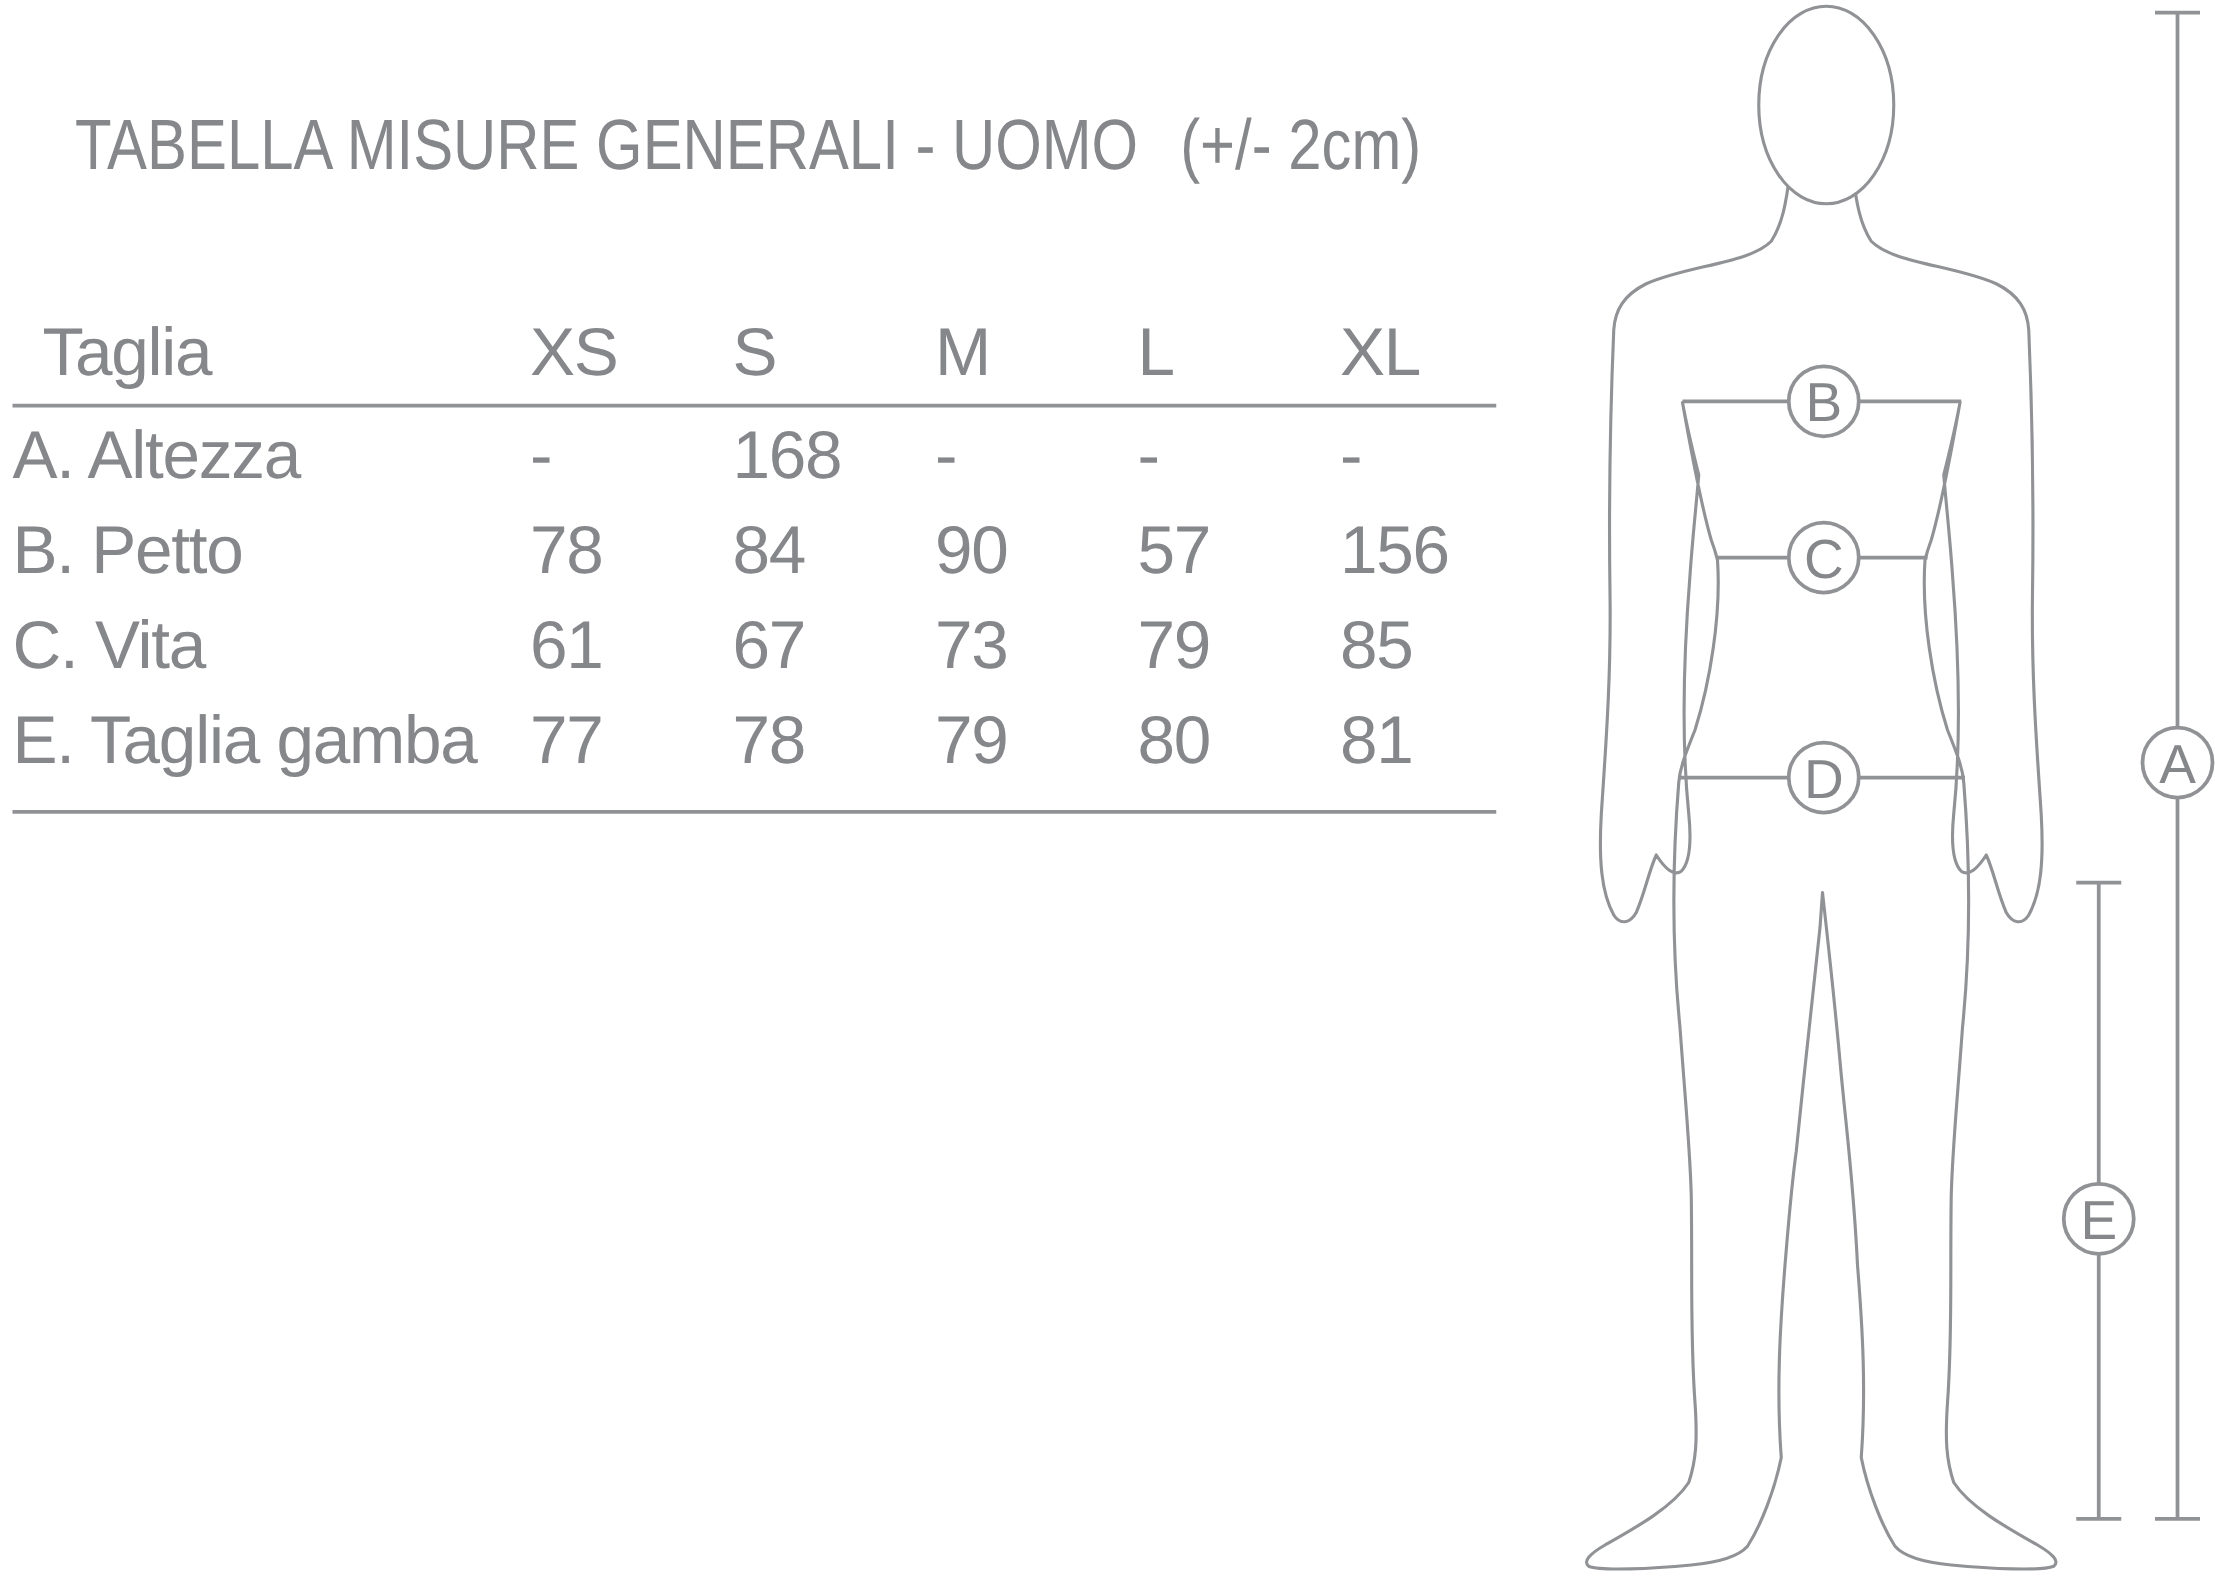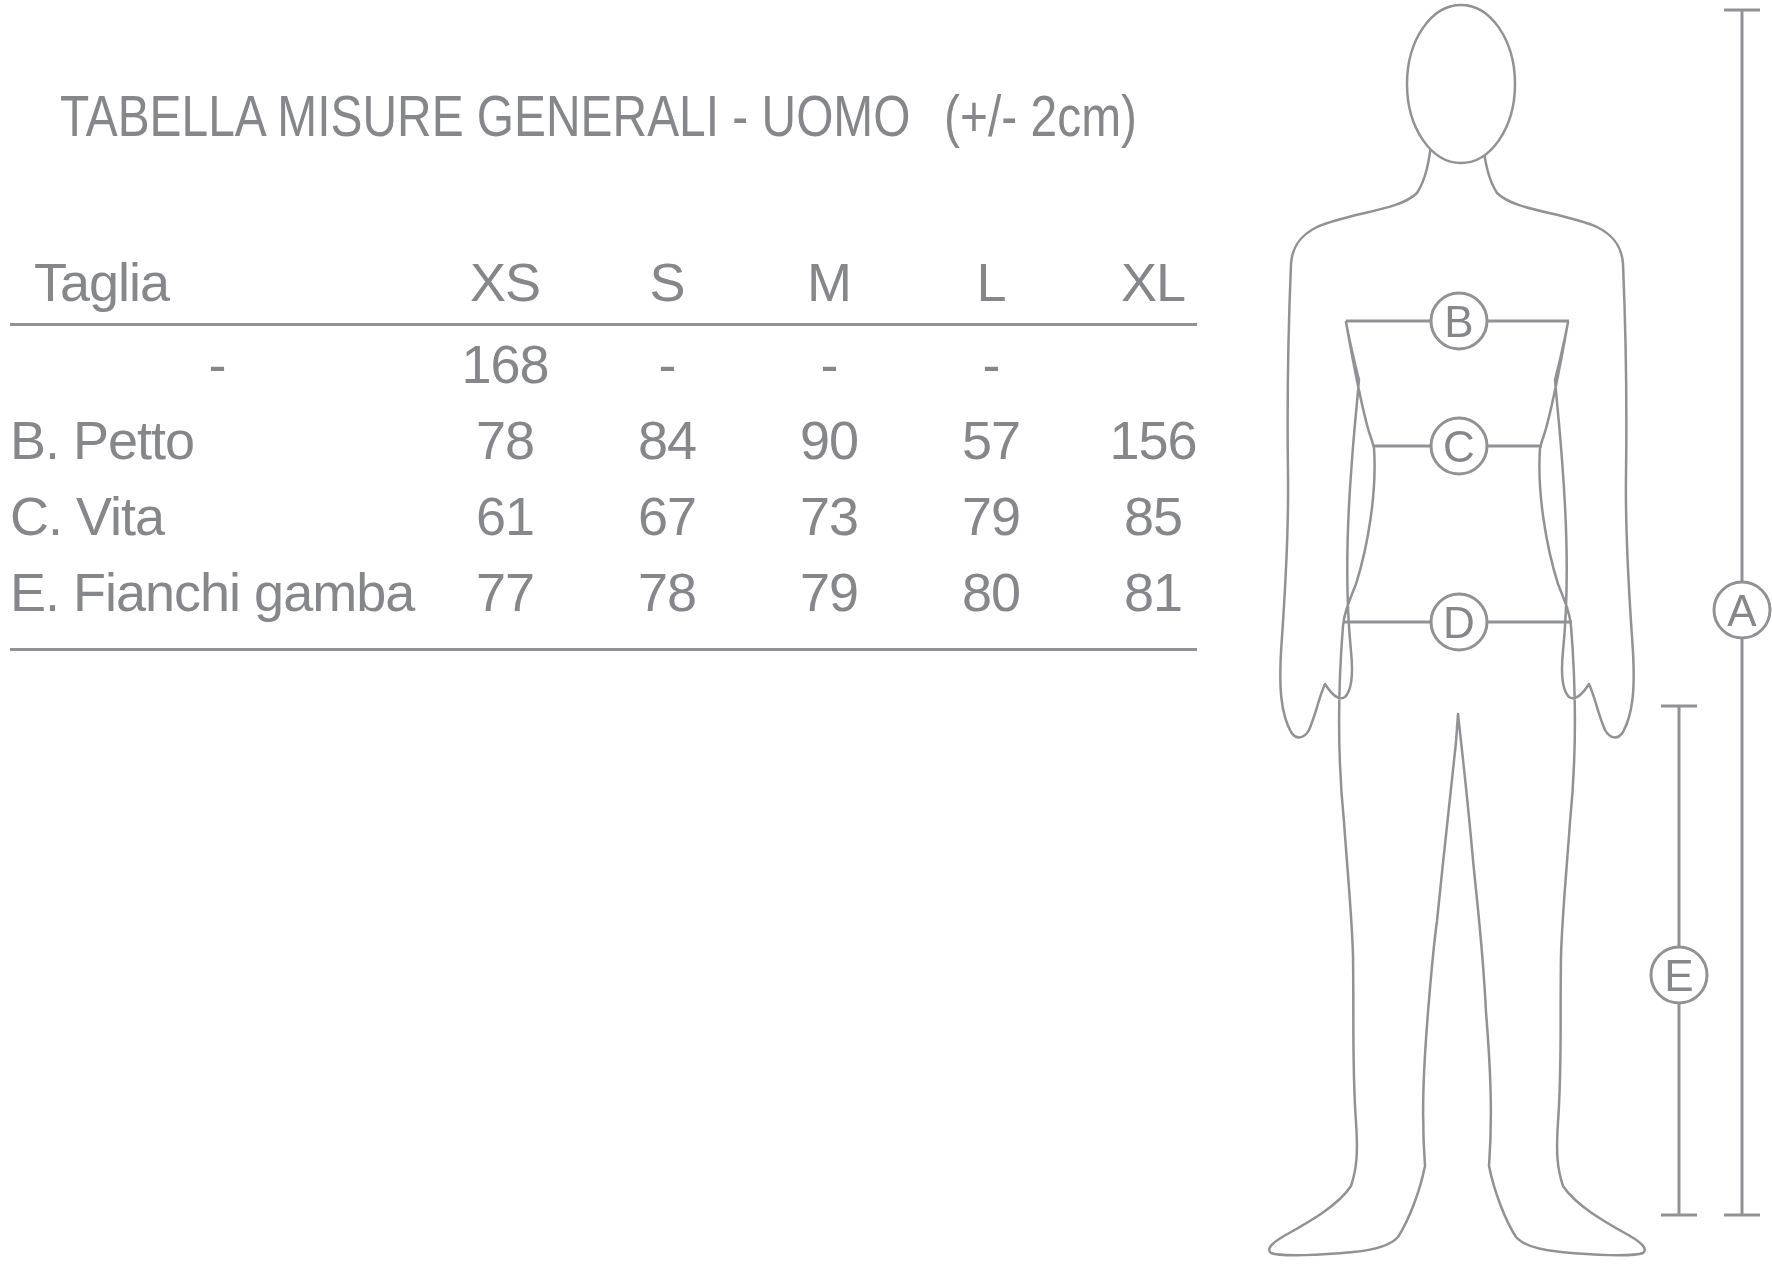--- a/index.html
+++ b/index.html
@@ -23,21 +23,21 @@
   
   .size-table{position:absolute;left:10px;top:230px;width:1224px;}
   .trow{
     display:grid;
     grid-template-columns:414px 162px 162px 162px 162px 162px;
     align-items:center;
     height:76px;
     font-size:54px;font-weight:300;letter-spacing:-1px;color:#85878a;
   }
   .trow.thead{height:93px;align-items:end;padding-bottom:10px;box-sizing:border-box;}
-  .trow .cell{text-align:center;white-space:nowrap;}
+  .trow .cell{white-space:nowrap;}
   .trow .label{text-align:left;}
   .trow.thead .label{padding-left:24px;}
   .rule{width:1187px;height:3px;background:#909295;}
   .rule.bottom{margin-top:18px;}
 
   
   svg.figure{position:absolute;left:0;top:0;}
   .figure .stroke{fill:none;stroke:#909295;stroke-width:2.5;stroke-linecap:round;stroke-linejoin:round;}
   .figure .bodyfill{fill:#ffffff;}
   .figure .mline{stroke:#909295;stroke-width:3;fill:none;stroke-linecap:butt;}
@@ -61,20 +61,21 @@
       <div class="cell label">Taglia</div>
       <div class="cell">XS</div>
       <div class="cell">S</div>
       <div class="cell">M</div>
       <div class="cell">L</div>
       <div class="cell">XL</div>
     </div>
     <div class="rule"></div>
 
     <div class="trow">
+      <div class="cell label">A. Altezza</div>
       <div class="cell">-</div>
       <div class="cell">168</div>
       <div class="cell">-</div>
       <div class="cell">-</div>
       <div class="cell">-</div>
     </div>
 
     <div class="trow">
       <div class="cell label">B. Petto</div>
       <div class="cell">78</div>
@@ -88,21 +89,21 @@
       <div class="cell label">C. Vita</div>
       <div class="cell">61</div>
       <div class="cell">67</div>
       <div class="cell">73</div>
       <div class="cell">79</div>
       <div class="cell">85</div>
     </div>
 
 
     <div class="trow">
-      <div class="cell label">E. Fianchi gamba</div>
+      <div class="cell label">E. Taglia gamba</div>
       <div class="cell">77</div>
       <div class="cell">78</div>
       <div class="cell">79</div>
       <div class="cell">80</div>
       <div class="cell">81</div>
     </div>
 
     <div class="rule bottom"></div>
   </div>
 

